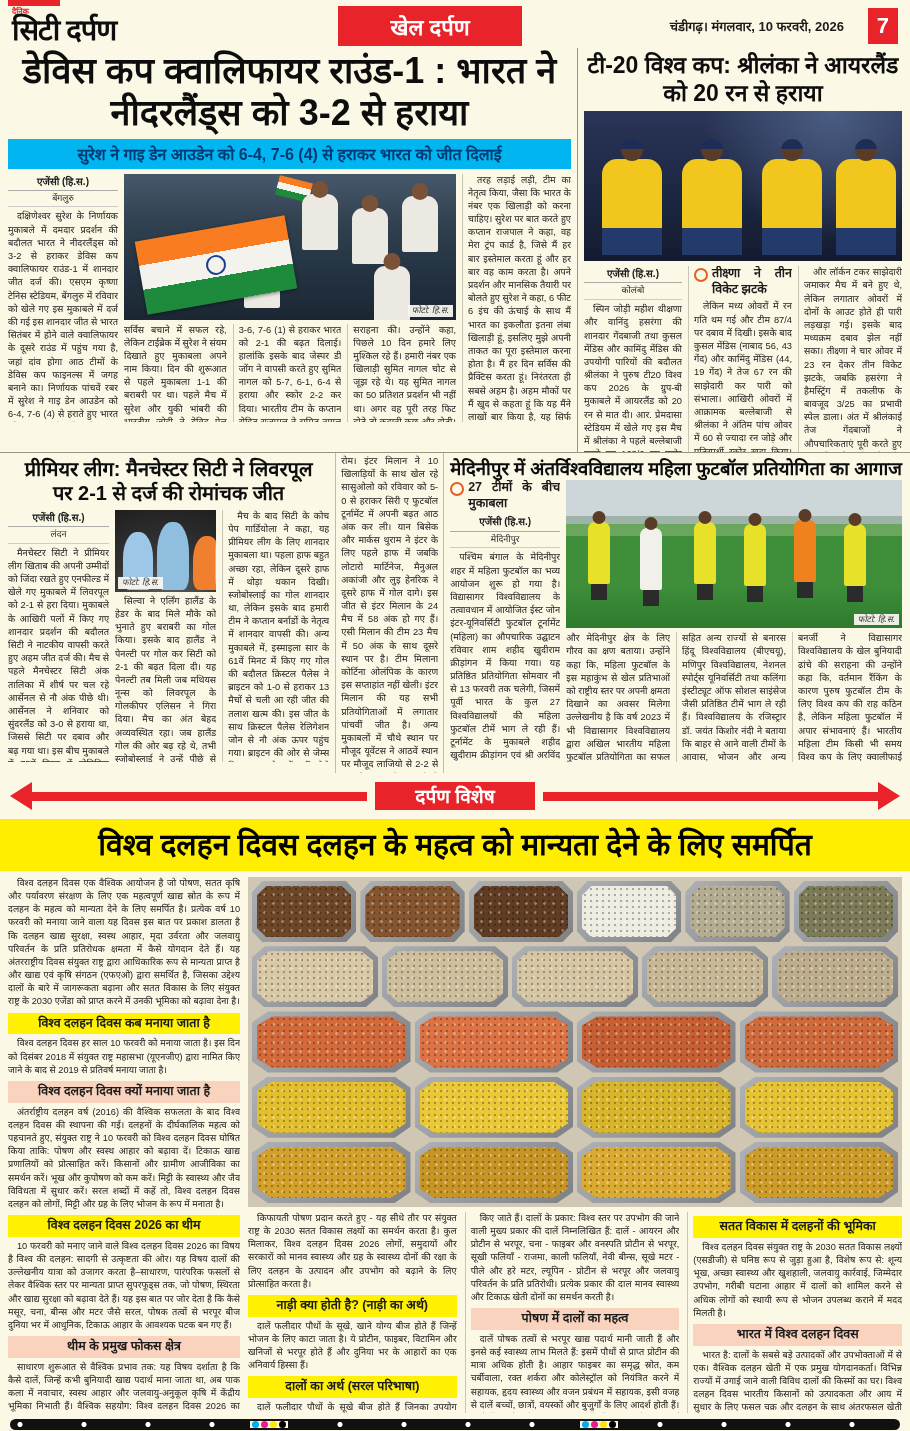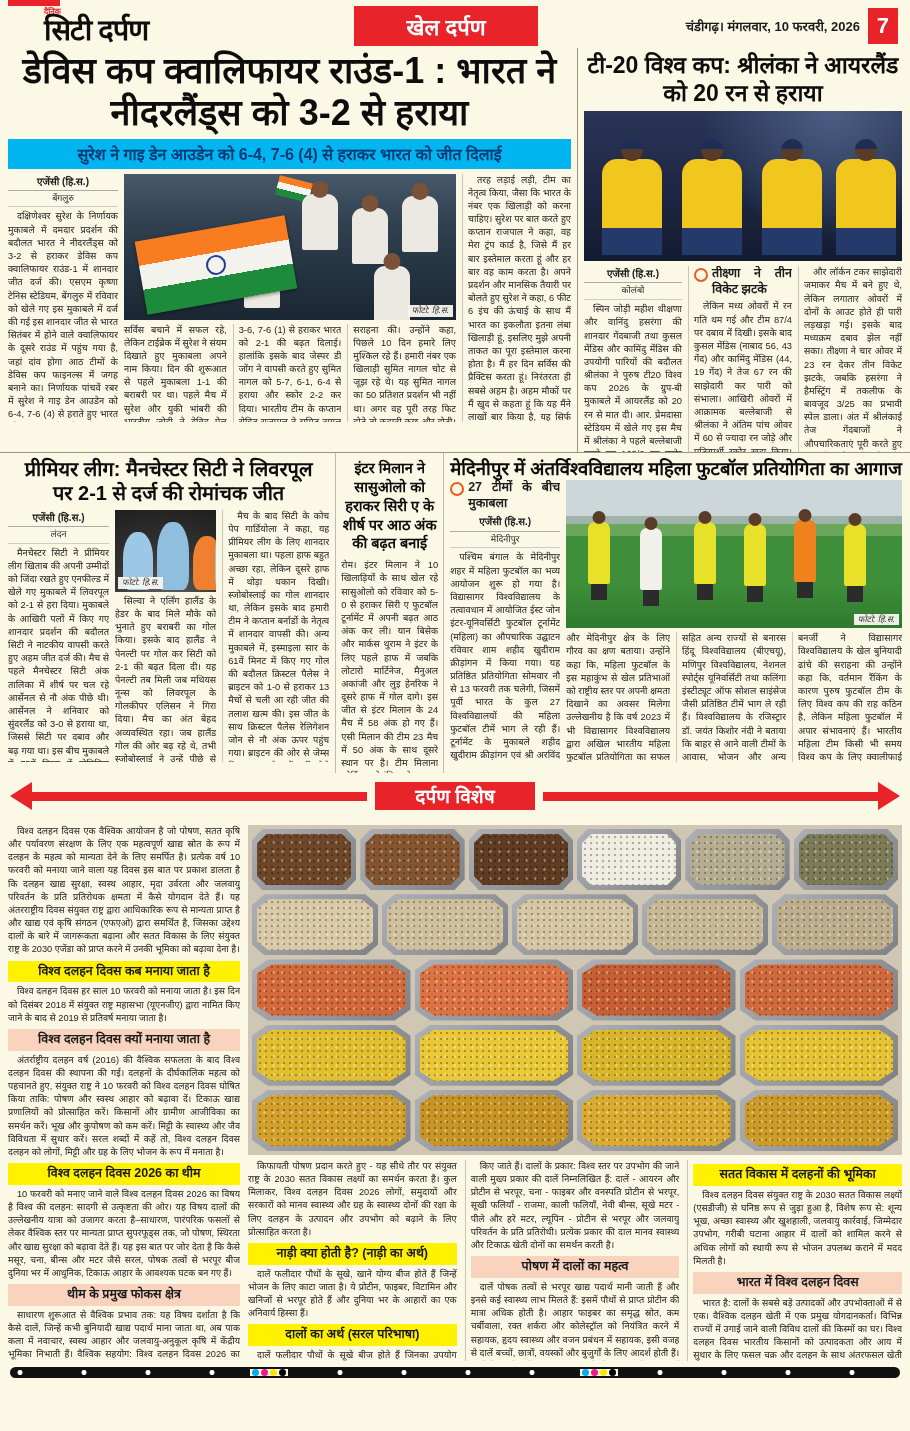--- a/index.html
+++ b/index.html
@@ -1,26 +1,26 @@
 <!DOCTYPE html>
 <html lang="hi"><head>
 <meta charset="utf-8">
 <style>
   html,body{margin:0;padding:0;background:#e9e6da;}
   .page{position:relative;width:910px;height:1431px;margin:0 auto;background:#fcf8e6;
         font-family:"Liberation Sans","DejaVu Sans",sans-serif;color:#1c1c1c;overflow:hidden;}
   
   .accent{position:absolute;top:0;left:8px;width:52px;height:6px;background:#e8232a;}
-  header{display:flex;align-items:center;height:48px;padding:4px 12px 0 12px;box-sizing:border-box;margin-left:32px;}
+  header{display:flex;align-items:center;height:48px;padding:4px 12px 0 12px;box-sizing:border-box;}
   .mast{display:flex;flex-direction:column;line-height:1;width:240px;}
   .mast-tag{color:#e8232a;font-size:8px;font-weight:bold;}
   .mast-title{font-size:29px;font-weight:800;letter-spacing:-1px;color:#0d0d0d;}
   .section-badge{background:#e8232a;color:#fff;font-weight:800;font-size:22px;
                  padding:5px 52px;margin:0 auto;white-space:nowrap;}
-  .date-area{width:290px;display:flex;align-items:center;justify-content:flex-end;gap:8px;}
+  .date-area{width:290px;display:flex;align-items:center;justify-content:flex-end;gap:24px;}
   .date-text{font-size:13px;font-weight:bold;white-space:nowrap;}
   .page-no{background:#e8232a;color:#fff;font-weight:800;font-size:22px;
            width:30px;height:36px;display:flex;align-items:center;justify-content:center;}
   
   p{margin:0;}
   .bcol{font-size:9.3px;line-height:1.42;text-align:justify;overflow:hidden;}
   .bcol p{text-indent:9px;}
   .byline{font-weight:bold;text-align:center;font-size:10px;padding:1px 0;border-bottom:1px solid #aaa;}
   .place{text-align:center;font-size:9px;padding:1px 0 2px;border-bottom:1px solid #ccc;margin-bottom:3px;}
   .vline{border-left:1px solid #c9c5b4;padding-left:5px;}
@@ -246,21 +246,20 @@
           </div>
           <p>सिल्वा ने एर्लिंग हालैंड के हेडर के बाद मिले मौके को भुनाते हुए बराबरी का गोल किया। इसके बाद हालैंड ने पेनल्टी पर गोल कर सिटी को 2-1 की बढ़त दिला दी। यह पेनल्टी तब मिली जब मथियस नून्स को लिवरपूल के गोलकीपर एलिसन ने गिरा दिया। मैच का अंत बेहद अव्यवस्थित रहा। जब हालैंड गोल की ओर बढ़ रहे थे, तभी स्जोबोस्लाई ने उन्हें पीछे से खींच लिया। हालैंड की प्रतिक्रिया के बाद गेंद गोल में चली गई, लेकिन रेफरी ने गोल को रद कर दिया, मैनचेस्टर सिटी को फ्री-किक दी और स्जोबोस्लाई को रेड कार्ड दिखाया।</p>
         </div>
         <div class="bcol vline">
           <p>मैच के बाद सिटी के कोच पेप गार्डियोला ने कहा, यह प्रीमियर लीग के लिए शानदार मुकाबला था। पहला हाफ बहुत अच्छा रहा, लेकिन दूसरे हाफ में थोड़ा थकान दिखी। स्जोबोस्लाई का गोल शानदार था, लेकिन इसके बाद हमारी टीम ने कप्तान बर्नार्डो के नेतृत्व में शानदार वापसी की। अन्य मुकाबले में, इस्माइला सार के 61वें मिनट में किए गए गोल की बदौलत क्रिस्टल पैलेस ने ब्राइटन को 1-0 से हराकर 13 मैचों से चली आ रही जीत की तलाश खत्म की। इस जीत के साथ क्रिस्टल पैलेस रेलिगेशन जोन से नौ अंक ऊपर पहुंच गया। ब्राइटन की ओर से जेम्स मिल्नर इस मैच में नहीं खेले और वह प्रीमियर लीग में सर्वाधिक 653 मैच खेलने के गैरेथ बैरी के रिकॉर्ड की बराबरी से एक मैच दूर रह गए।</p>
         </div>
       </div>
     </article>
 
     <article class="inter">
-      <h3>इंटर मिलान ने सासुओलो को हराकर सिरी ए के शीर्ष पर आठ अंक की बढ़त बनाई</h3>
       <p class="bcol">रोम। इंटर मिलान ने 10 खिलाड़ियों के साथ खेल रहे सासुओलो को रविवार को 5-0 से हराकर सिरी ए फुटबॉल टूर्नामेंट में अपनी बढ़त आठ अंक कर ली। यान बिसेक और मार्कस थुराम ने इंटर के लिए पहले हाफ में जबकि लोटारो मार्टिनेज, मैनुअल अकांजी और लुइ हेनरिक ने दूसरे हाफ में गोल दागे। इस जीत से इंटर मिलान के 24 मैच में 58 अंक हो गए हैं। एसी मिलान की टीम 23 मैच में 50 अंक के साथ दूसरे स्थान पर है। टीम मिलाना कोर्टिना ओलंपिक के कारण इस सप्ताहांत नहीं खेली। इंटर मिलान की यह सभी प्रतियोगिताओं में लगातार पांचवीं जीत है। अन्य मुकाबलों में चौथे स्थान पर मौजूद यूवेंटस ने आठवें स्थान पर मौजूद लाजियो से 2-2 से ड्रॉ खेला जबकि पार्मा ने बोलोग्ना को 1-0 से हराया। लीस ने उडिनेस को 2-1 से शिकस्त दी।</p>
     </article>
 
     <article class="mdp">
       <h2>मेदिनीपुर में अंतर्विश्वविद्यालय महिला फुटबॉल प्रतियोगिता का आगाज</h2>
       <div class="mdp-row">
         <div class="bcol mdp-c1">
           <div class="bullet-head">
             <span class="bullet-icon"></span>
             <span>27 टीमों के बीच मुकाबला</span>
@@ -311,20 +310,21 @@
     <div class="arrow">
       <span class="tip tip-left"></span>
         <span class="shaft"></span>
     </div>
     <div class="sd-badge">दर्पण विशेष</div>
     <div class="arrow">
       <span class="shaft"></span>
         <span class="tip tip-right"></span>
     </div>
   </div>
+  <div class="banner">विश्व दलहन दिवस दलहन के महत्व को मान्यता देने के लिए समर्पित</div>
 
   <section class="feature">
     <div class="f-left fbody">
       <p>विश्व दलहन दिवस एक वैश्विक आयोजन है जो पोषण, सतत कृषि और पर्यावरण संरक्षण के लिए एक महत्वपूर्ण खाद्य स्रोत के रूप में दलहन के महत्व को मान्यता देने के लिए समर्पित है। प्रत्येक वर्ष 10 फरवरी को मनाया जाने वाला यह दिवस इस बात पर प्रकाश डालता है कि दलहन खाद्य सुरक्षा, स्वस्थ आहार, मृदा उर्वरता और जलवायु परिवर्तन के प्रति प्रतिरोधक क्षमता में कैसे योगदान देते हैं। यह अंतरराष्ट्रीय दिवस संयुक्त राष्ट्र द्वारा आधिकारिक रूप से मान्यता प्राप्त है और खाद्य एवं कृषि संगठन (एफएओ) द्वारा समर्थित है, जिसका उद्देश्य दालों के बारे में जागरूकता बढ़ाना और सतत विकास के लिए संयुक्त राष्ट्र के 2030 एजेंडा को प्राप्त करने में उनकी भूमिका को बढ़ावा देना है।</p>
       <span class="fh hl-y">विश्व दलहन दिवस कब मनाया जाता है</span>
       <p>विश्व दलहन दिवस हर साल 10 फरवरी को मनाया जाता है। इस दिन को दिसंबर 2018 में संयुक्त राष्ट्र महासभा (यूएनजीए) द्वारा नामित किए जाने के बाद से 2019 से प्रतिवर्ष मनाया जाता है।</p>
       <span class="fh hl-p">विश्व दलहन दिवस क्यों मनाया जाता है</span>
       <p>अंतर्राष्ट्रीय दलहन वर्ष (2016) की वैश्विक सफलता के बाद विश्व दलहन दिवस की स्थापना की गई। दलहनों के दीर्घकालिक महत्व को पहचानते हुए, संयुक्त राष्ट्र ने 10 फरवरी को विश्व दलहन दिवस घोषित किया ताकि: पोषण और स्वस्थ आहार को बढ़ावा दें। टिकाऊ खाद्य प्रणालियों को प्रोत्साहित करें। किसानों और ग्रामीण आजीविका का समर्थन करें। भूख और कुपोषण को कम करें। मिट्टी के स्वास्थ्य और जैव विविधता में सुधार करें। सरल शब्दों में कहें तो, विश्व दलहन दिवस दलहन को लोगों, मिट्टी और ग्रह के लिए भोजन के रूप में मनाता है।</p>
       <span class="fh hl-y">विश्व दलहन दिवस 2026 का थीम</span>
       <p>10 फरवरी को मनाए जाने वाले विश्व दलहन दिवस 2026 का विषय है विश्व की दलहन: सादगी से उत्कृष्टता की ओर। यह विषय दालों की उल्लेखनीय यात्रा को उजागर करता है–साधारण, पारंपरिक फसलों से लेकर वैश्विक स्तर पर मान्यता प्राप्त सुपरफूड्स तक, जो पोषण, स्थिरता और खाद्य सुरक्षा को बढ़ावा देते हैं। यह इस बात पर जोर देता है कि कैसे मसूर, चना, बीन्स और मटर जैसे सरल, पोषक तत्वों से भरपूर बीज दुनिया भर में आधुनिक, टिकाऊ आहार के आवश्यक घटक बन गए हैं।</p>

